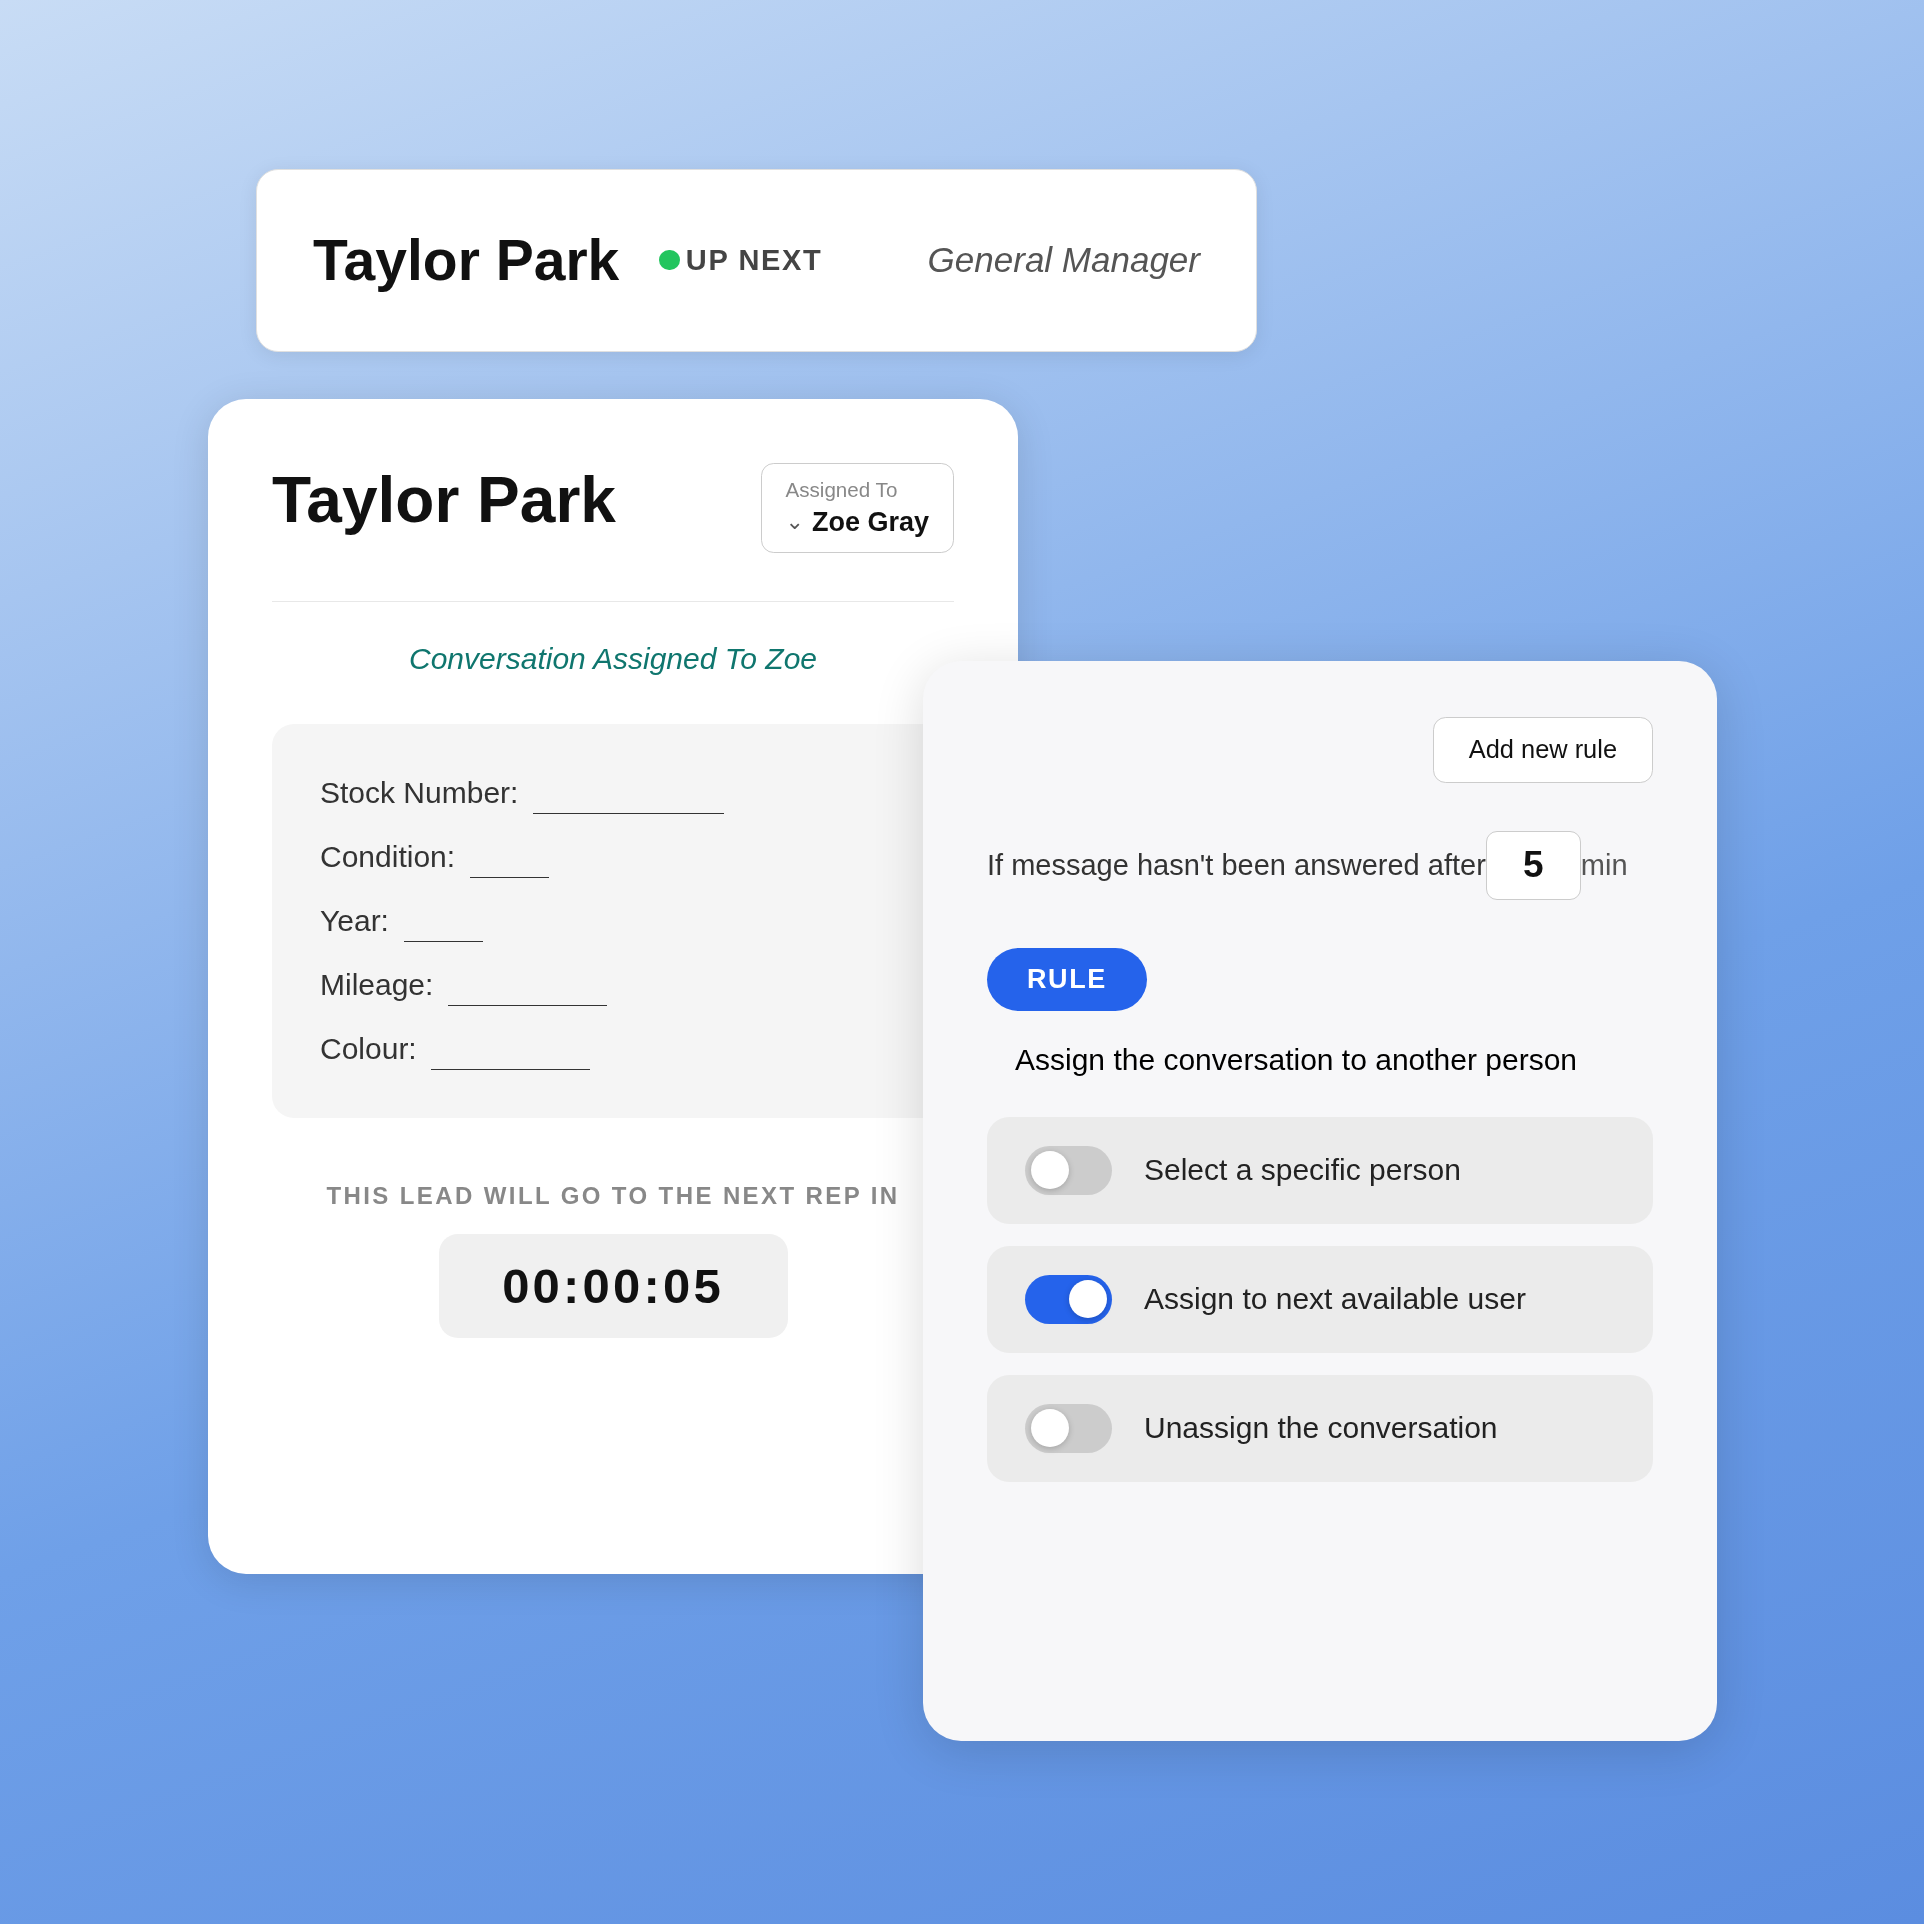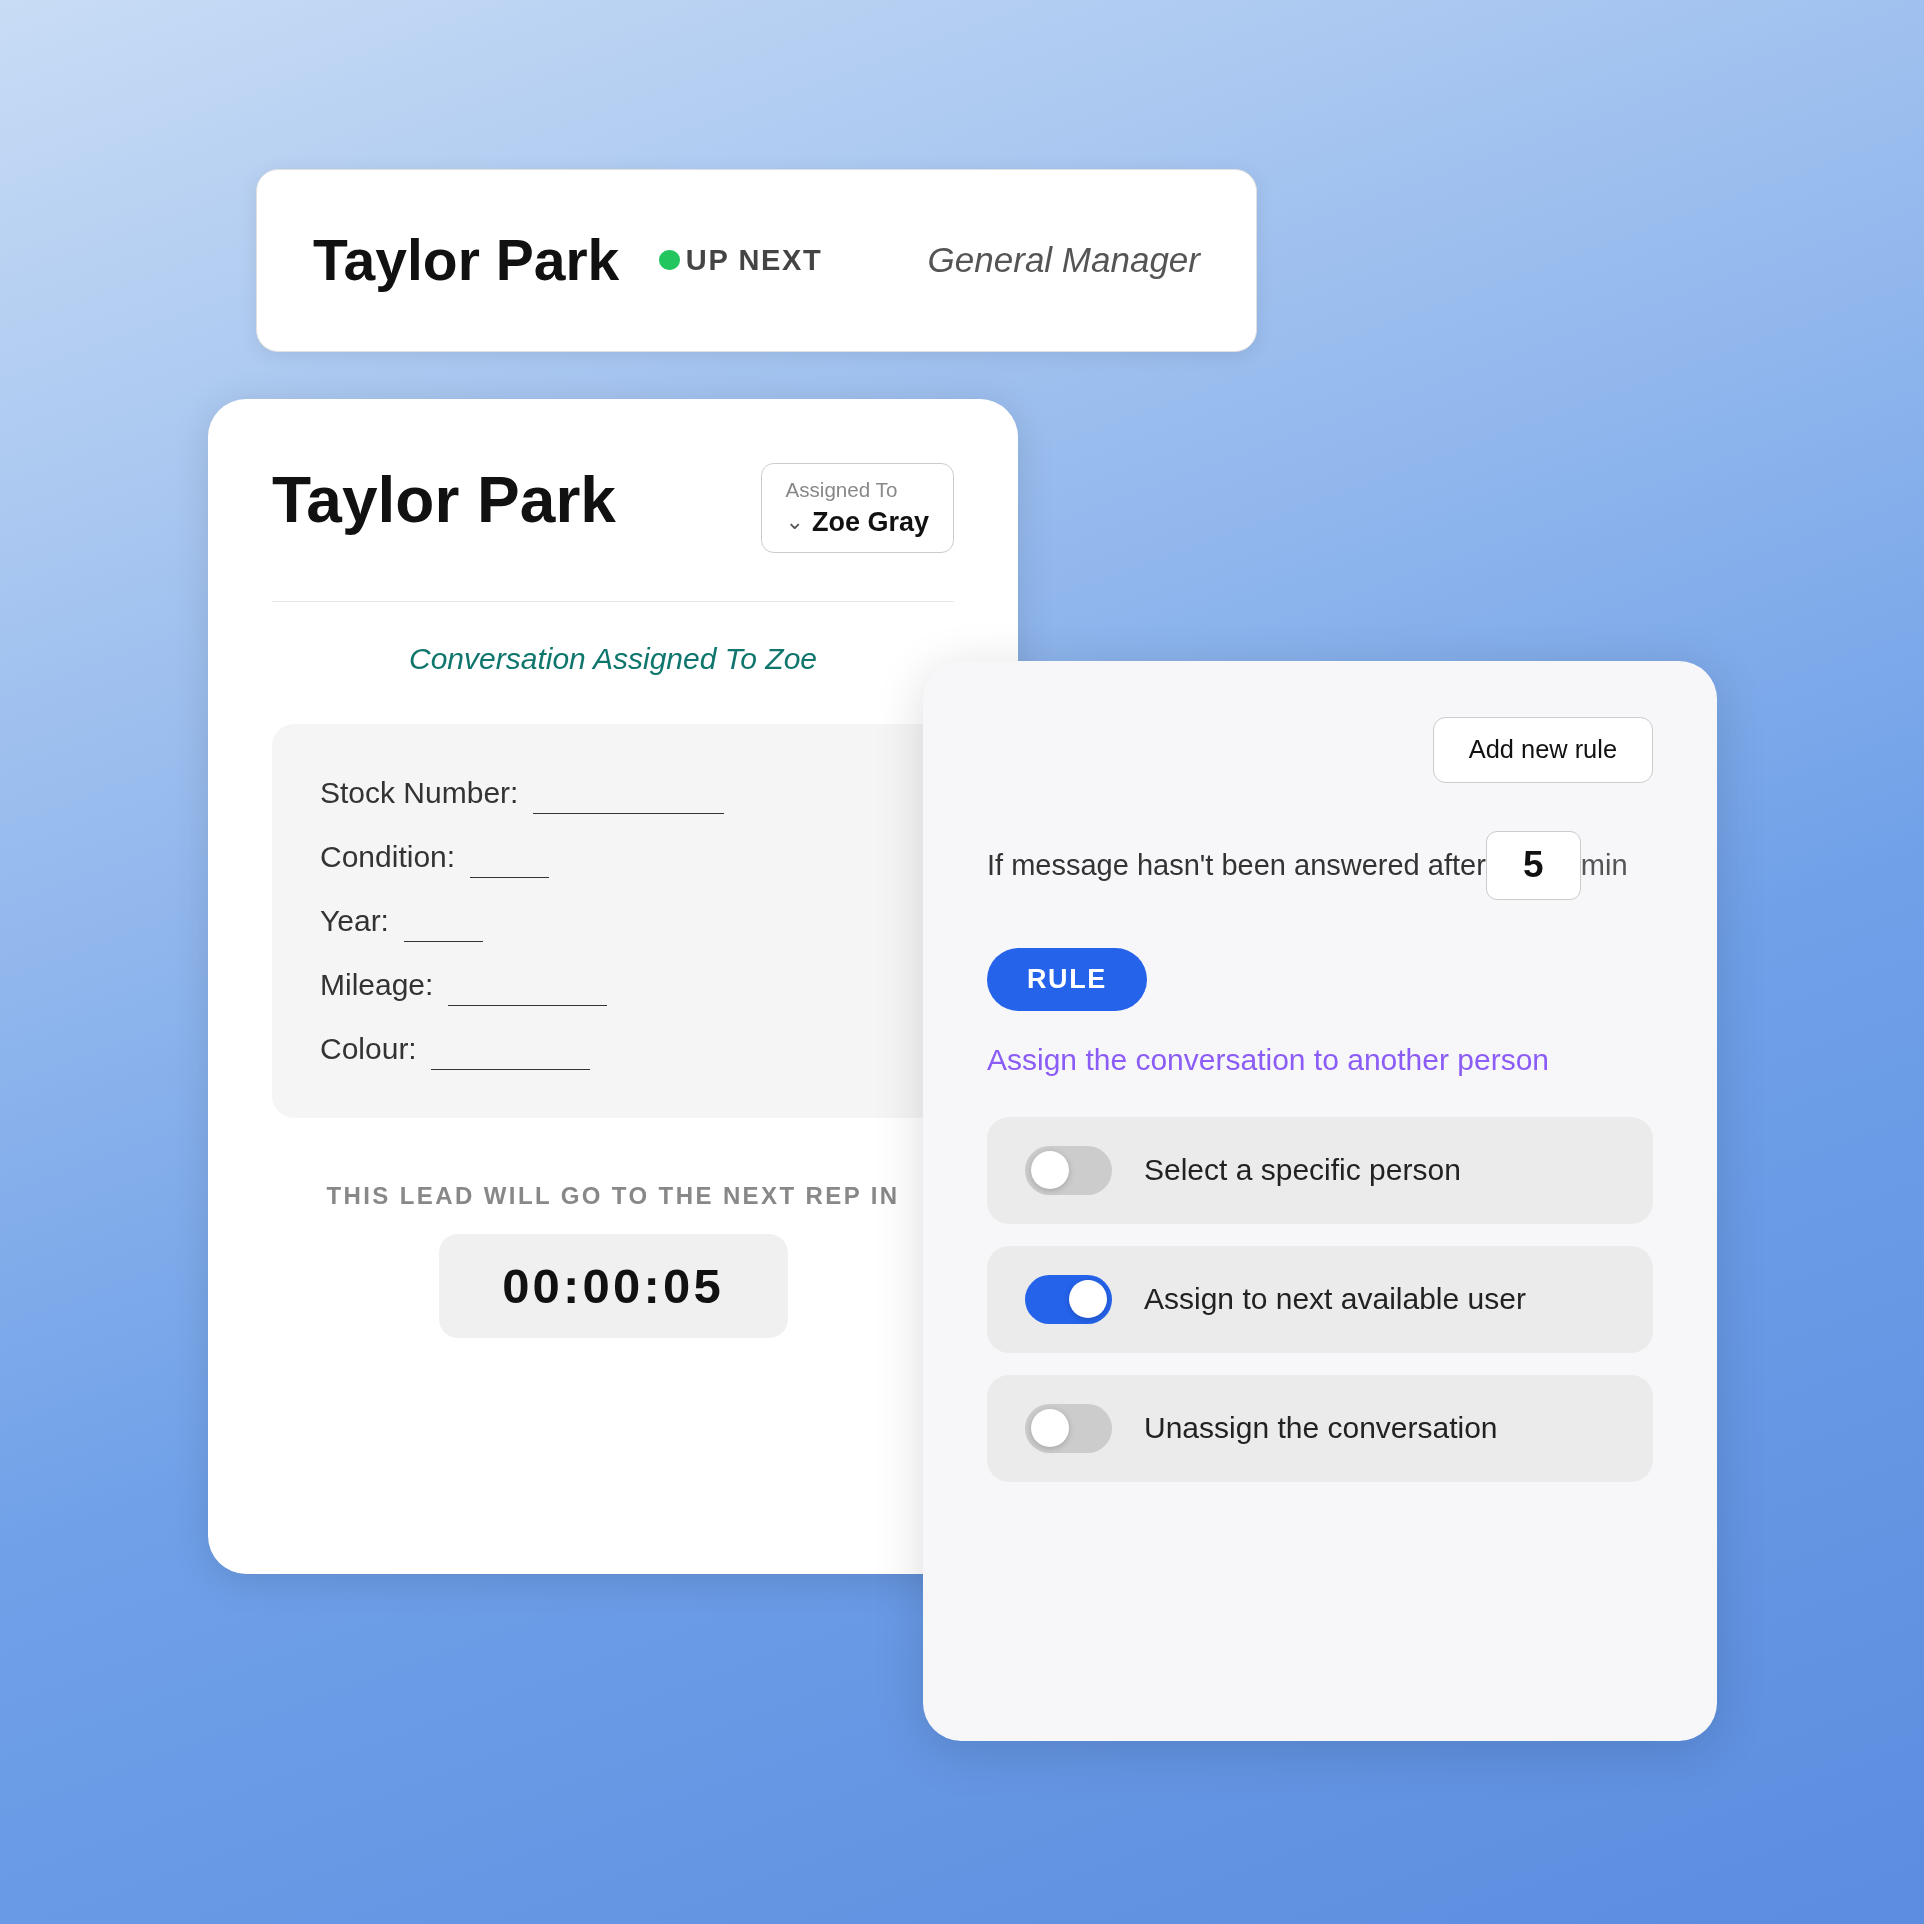--- a/index.html
+++ b/index.html
@@ -269,23 +269,24 @@
       padding: 16px 40px;
       font-size: 27px;
       font-weight: 700;
       letter-spacing: 1.6px;
       display: inline-block;
       margin-bottom: 32px;
     }
 
     .rule-description {
       font-size: 30px;
-      color: #8b5cf6;
+      color: #000000;
       font-weight: 500;
       margin-bottom: 40px;
+      margin-left: 28px;
     }
 
     .toggle-row {
       background: #ebebeb;
       border-radius: 22px;
       display: flex;
       align-items: center;
       gap: 32px;
       padding: 29px 38px;
       margin-bottom: 22px;

